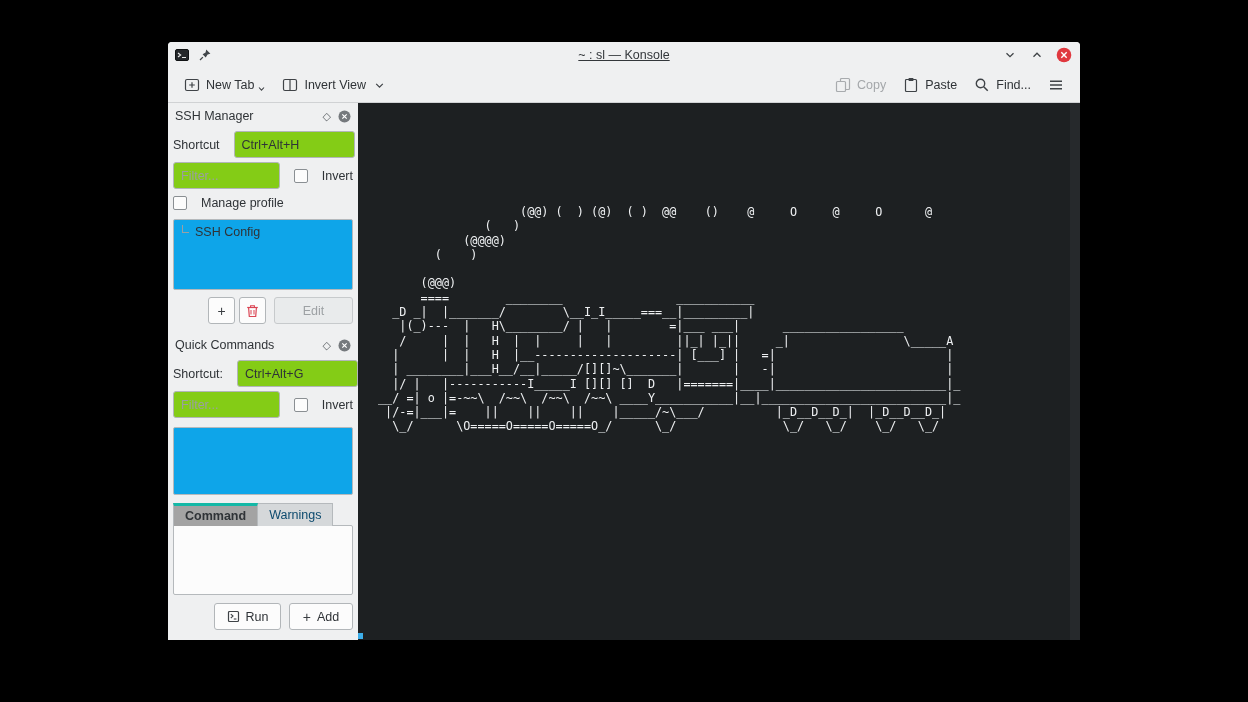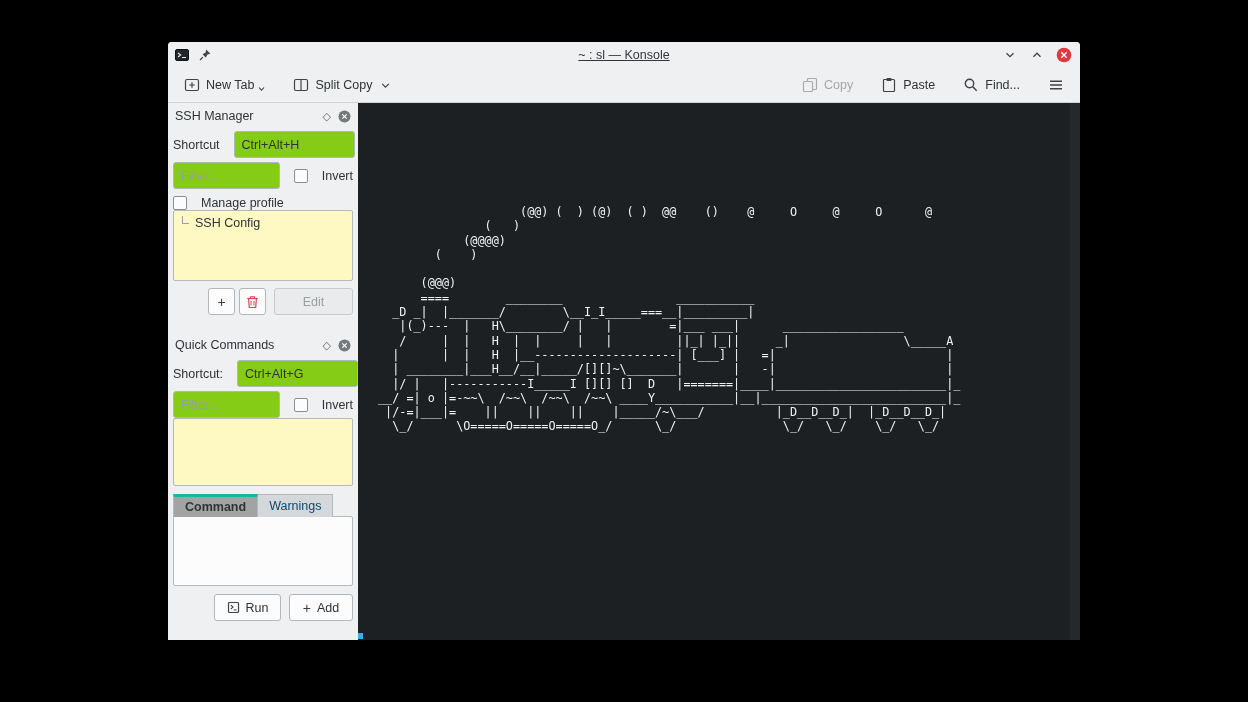--- a/index.html
+++ b/index.html
@@ -14,21 +14,21 @@
     border-radius:4px 4px 0 0; overflow:hidden;
     box-shadow: 0 8px 30px rgba(0,0,0,.6);
   }
   
   .titlebar { flex:0 0 26px; position:relative; display:flex; align-items:center; padding:0 7px; background:#eff0f1; }
   .tb-left { display:flex; align-items:center; gap:7px; z-index:2; }
   .tb-title { position:absolute; left:0; right:0; text-align:center; font-size:12.5px; color:#33373b;text-decoration:underline; }
   .tb-right { margin-left:auto; display:flex; align-items:center; gap:9px; z-index:2; }
   .tb-btn { display:flex; align-items:center; justify-content:center; width:18px; height:18px; cursor:default; }
   
-  .toolbar { flex:0 0 35px; display:flex; align-items:center; padding:0 9px; gap:14px; border-bottom:1px solid #d0d2d4; }
+  .toolbar { flex:0 0 35px; display:flex; align-items:center; padding:0 9px; gap:3px; border-bottom:1px solid #d0d2d4; }
   .tool-btn { display:flex; align-items:center; gap:6px; padding:5px 7px; border-radius:3px; font-size:12.5px; color:#2f3337; }
   .tool-btn .lbl { white-space:nowrap; }
   .tool-btn.disabled { color:#a4a7aa; }
   .tb-spacer { flex:1; }
   .mini-caret { align-self:flex-end; margin-bottom:1px; margin-left:-2px; }
   
   .content { flex:1; display:flex; min-height:0; }
   .sidebar { flex:0 0 190px; width:190px; display:flex; flex-direction:column; background:#eff0f1; }
   .panel { display:flex; flex-direction:column; padding:0 5px 6px 5px; }
   .panel-ssh { flex:0 0 229px; }
@@ -38,21 +38,21 @@
   .ph-icons { display:flex; align-items:center; gap:7px; }
   .diamond { font-size:11px; color:#5c6165; line-height:1; }
   .row { display:flex; align-items:center; margin-top:4px; gap:14px; }
   .row label { font-size:12.5px; color:#2f3337; }
   .input { height:27px; background:#84cc16; border:1px solid #b2b6b9; border-radius:3px;
            padding:0 7px; font-size:12.5px; color:#2f3337; font-family:"Liberation Sans",sans-serif; outline:none; }
   .input::placeholder { color:#9a9ea2; }
   .shortcut-input { width:121px; flex:0 0 121px; margin-left:auto; }
   .filter-input { flex:1; min-width:0; }
   .checkbox { flex:0 0 14px; width:14px; height:14px; background:#fcfcfc; border:1px solid #8a8f93; border-radius:2px; }
-  .listbox { margin-top:0; background:#fef9c3; border:1px solid #b5b9bc; border-radius:2px; overflow:hidden; }
+  .listbox { margin-top:9px; background:#0ea5e9; border:1px solid #b5b9bc; border-radius:2px; overflow:hidden; }
   .ssh-list { height:71px; padding-top:3px; }
   .qc-list { height:68px; }
   .tree-item { display:flex; align-items:center; padding:2px 4px 2px 6px; font-size:12.5px; color:#2f3337; }
   .tree-corner { width:7px; height:8px; border-left:1px solid #9aa0a4; border-bottom:1px solid #9aa0a4; margin:-7px 6px 0 2px; }
   .btn-row { display:flex; justify-content:flex-end; align-items:center; margin-top:7px; gap:4px; }
   .btn { height:27px; display:flex; align-items:center; justify-content:center; gap:6px;
          background:#fcfcfc; border:1px solid #b2b6b9; border-radius:3px;
          font-size:12.5px; color:#2f3337; padding:0 8px; }
   .btn.square { width:27px; flex:0 0 27px; padding:0; }
   .btn.disabled { background:#e9ebec; border-color:#c7cacc; color:#9da1a4; }
@@ -136,21 +136,21 @@
             </svg>
         </span>
       </div>
       <div class="tool-btn">
         <span>
           <svg width="16" height="16" viewBox="0 0 16 16">
               <rect x="1.5" y="2.5" width="13" height="11" rx="1.5" fill="none" stroke="#3f4347" stroke-width="1.2"></rect>
               <path d="M8 2.5v11" stroke="#3f4347" stroke-width="1.2"></path>
             </svg>
         </span>
-        <span class="lbl">Split Copy</span>
+        <span class="lbl">Invert View</span>
         <span style="margin-left:3px">
           <svg width="9" height="7" viewBox="0 0 9 7">
               <path d="M1.2 1.8 L4.5 5.2 L7.8 1.8" fill="none" stroke="#3f4347" stroke-width="1.2"></path>
             </svg>
         </span>
       </div>
       <div class="tb-spacer"></div>
       <div class="tool-btn disabled">
         <span>
           <svg width="16" height="16" viewBox="0 0 16 16">

